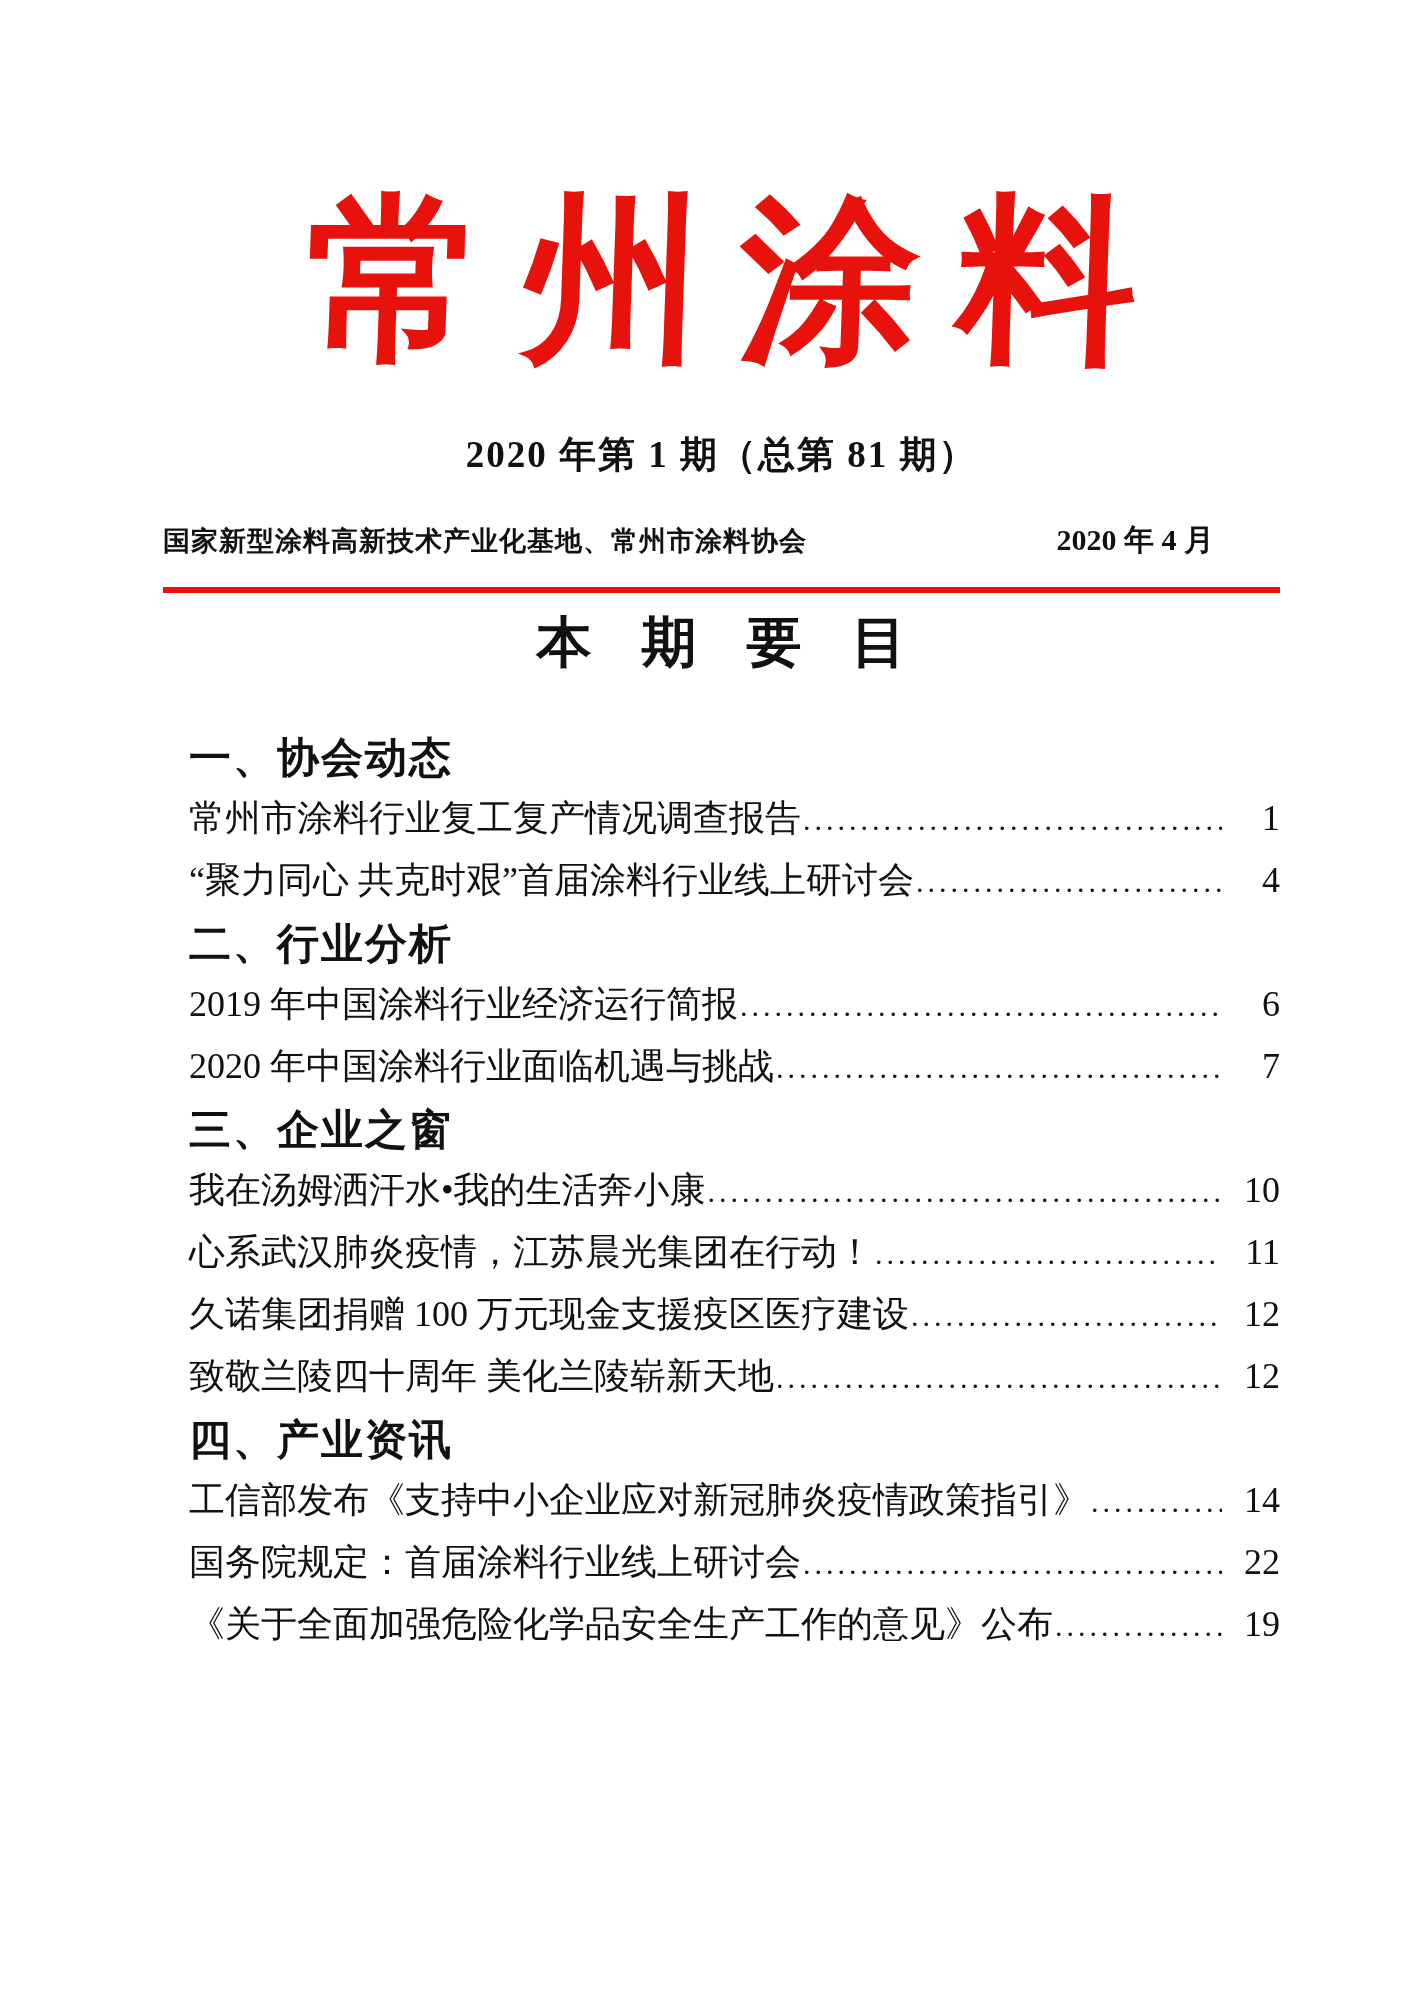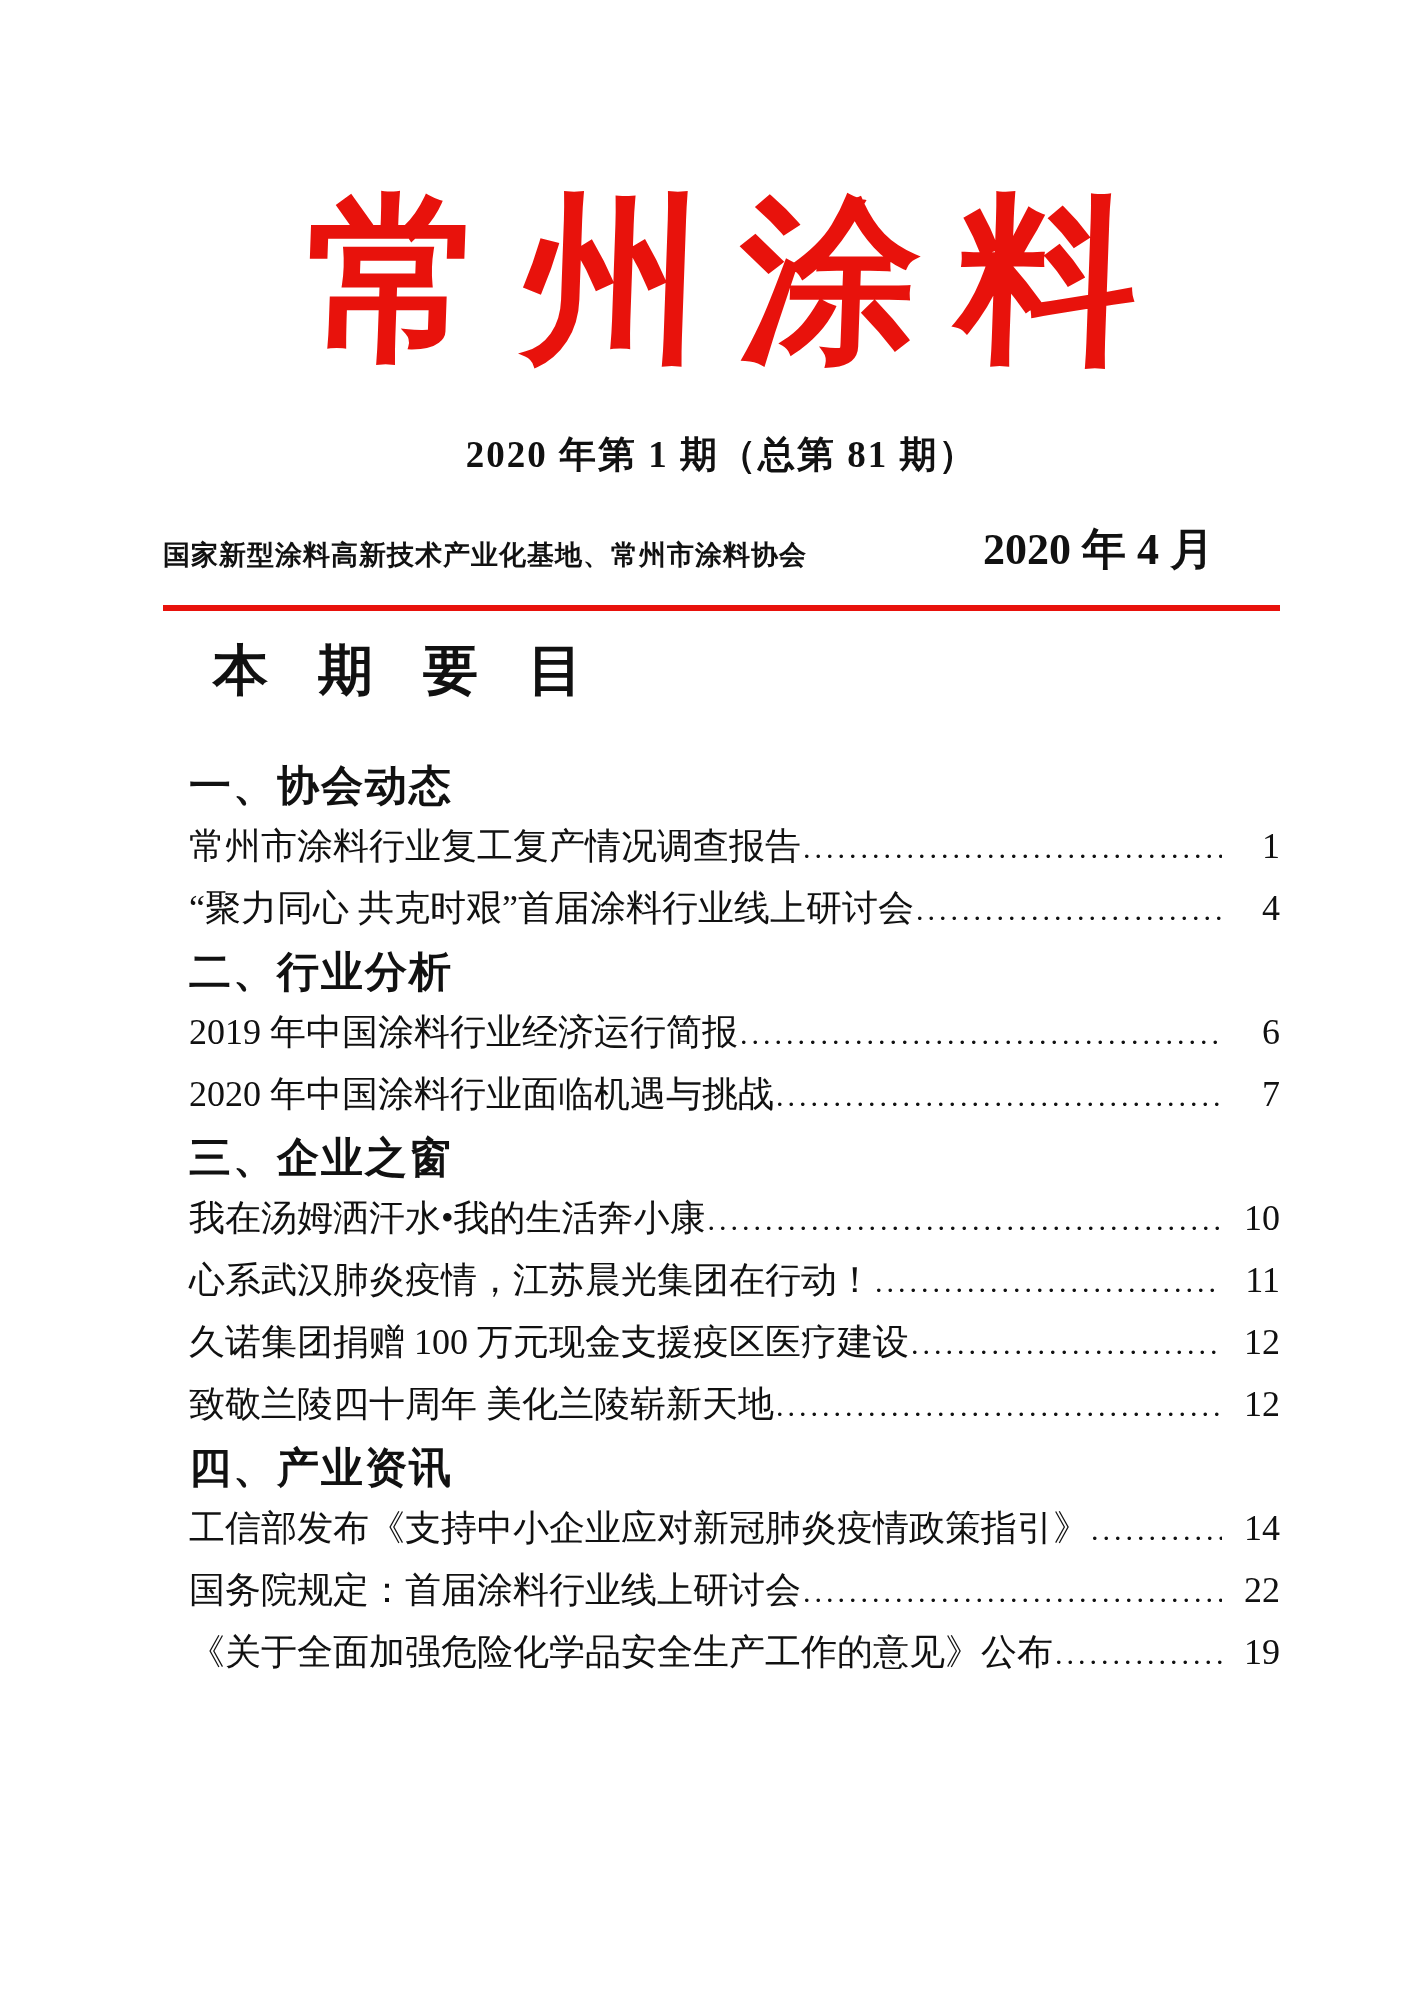--- a/index.html
+++ b/index.html
@@ -45,33 +45,34 @@
     gap: 19px;
   }
   .publisher {
     font-family: "Liberation Sans", "DejaVu Sans", sans-serif;
     font-weight: bold;
     font-size: 27px;
     letter-spacing: 1px;
     white-space: nowrap;
   }
   .pub-date {
-    font-size: 44px;
+    font-size: 30px;
     font-weight: bold;
     white-space: nowrap;
     padding-right: 66px;
   }
   .rule {
     margin-top: 26px;
     height: 6px;
     background: var(--accent, #e8120c);
   }
   .contents-heading {
-    margin-top: 26px;
-    display: flex;
+    margin-top: 16px;
+    display: flex;
+    justify-content: center;
     font-family: "Liberation Sans", "DejaVu Sans", sans-serif;
     font-size: 55px;
     font-weight: bold;
     line-height: 1.2;
     white-space: nowrap;
   }
   .contents-heading span {
     letter-spacing: 50px;
     padding-left: 50px;
   }

